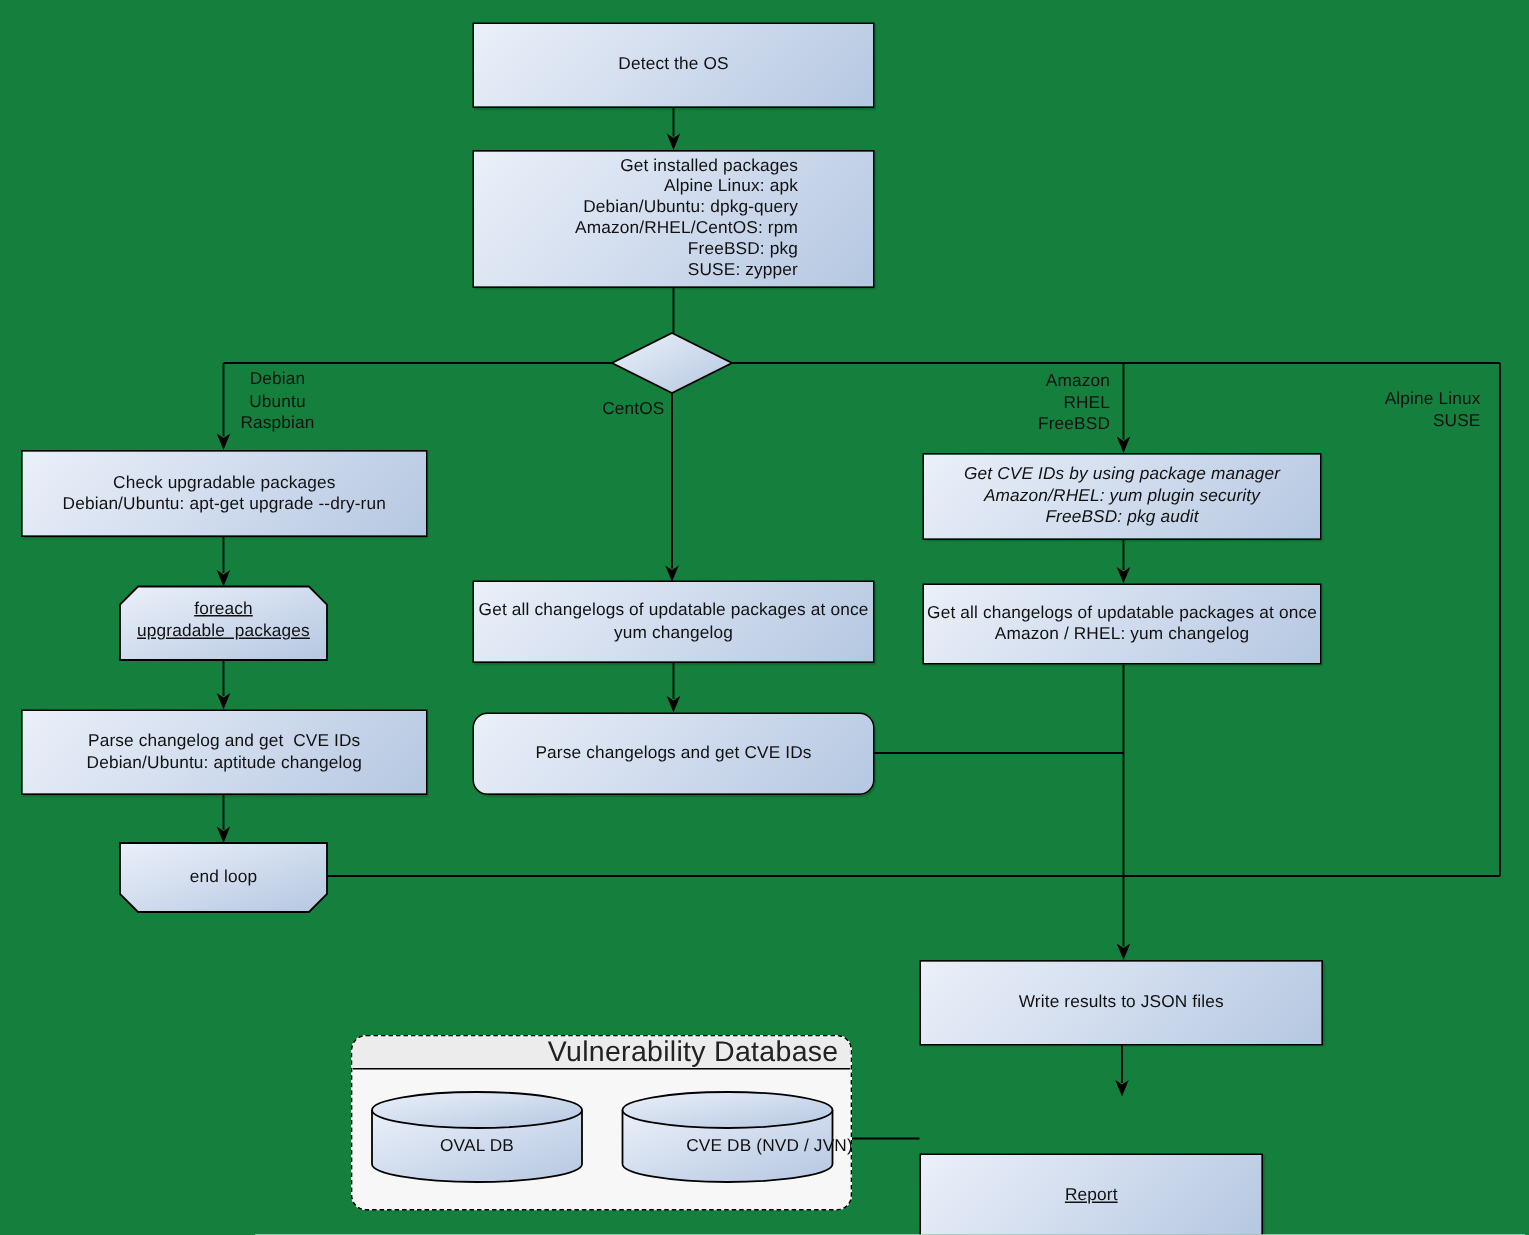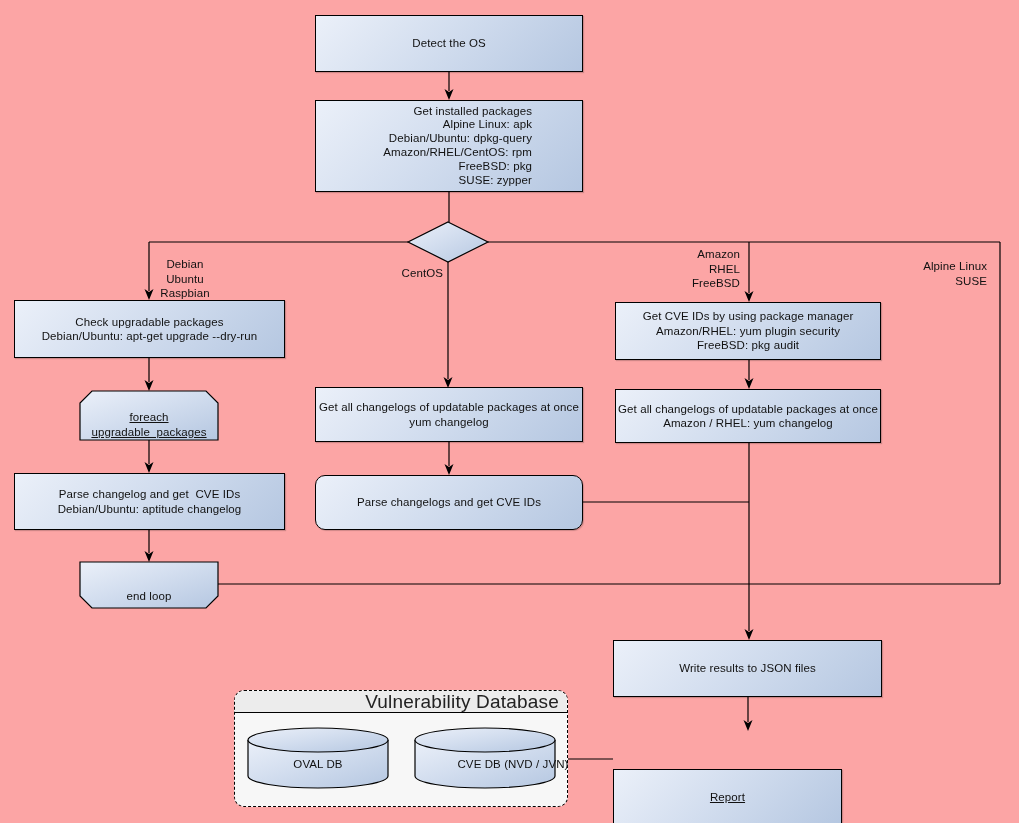--- a/index.html
+++ b/index.html
@@ -1,38 +1,38 @@
 <!DOCTYPE html>
 <html><head>
 <meta charset="utf-8">
 <style>
   html,body{margin:0;padding:0;background:#ffffff;}
   .stage{
-    position:relative;width:1019px;height:823px;background:#fca5a5;overflow:hidden;
+    position:relative;width:1019px;height:823px;background:#15803d;overflow:hidden;
     font-family:"Liberation Sans","DejaVu Sans",sans-serif;color:#111;
   }
   .box{
     position:absolute;box-sizing:border-box;
     border:1px solid #000;
     background:linear-gradient(135deg,#ebf0f9 0%,#d3deef 45%,#b5c7e1 100%);
     display:flex;align-items:center;justify-content:center;
     box-shadow:1px 1px 1px rgba(0,0,0,0.18);
     z-index:1;
   }
   .box.align-right{justify-content:flex-end;}
   .label{
     white-space:pre;font-size:11.5px;line-height:14.5px;text-align:center;
     letter-spacing:0.1px;
   }
   .label.right{text-align:right;}
   .free-label{
     position:absolute;z-index:3;white-space:pre;font-size:11.5px;line-height:15px;
     letter-spacing:0.1px;
   }
-  .free-label.center{text-align:center;margin-top:11px;}
+  .free-label.center{text-align:center;}
   .free-label.right{text-align:right;}
   svg.layer{position:absolute;left:0;top:0;z-index:2;pointer-events:none;}
   .db-panel{
     position:absolute;left:234px;top:690px;width:334px;height:117px;box-sizing:border-box;
     border:1.4px dashed #000;border-radius:10px;background:#f7f7f7;z-index:1;overflow:hidden;
   }
   .db-header{
     position:absolute;left:0;top:0;right:0;height:22px;background:#ececec;
     border-bottom:1px solid #000;display:flex;align-items:center;justify-content:flex-end;
     padding-right:8px;box-sizing:border-box;
@@ -73,21 +73,21 @@
 
   <div class="box" style="left:315px;top:387px;width:268px;height:55px;">
     <div class="label">Get all changelogs of updatable packages at once
 yum changelog</div>
   </div>
 
   <div class="box" style="left:315px;top:475px;width:268px;height:55px;border-radius:10px;">
     <div class="label">Parse changelogs and get CVE IDs</div>
   </div>
 
-  <div class="box" style="left:615px;top:302px;width:266px;height:58px;">
+  <div class="box" style="left:615px;top:302px;width:266px;height:58px;font-style:italic;">
     <div class="label">Get CVE IDs by using package manager
 Amazon/RHEL: yum plugin security
 FreeBSD: pkg audit</div>
   </div>
 
   <div class="box" style="left:615px;top:389px;width:266px;height:54px;">
     <div class="label">Get all changelogs of updatable packages at once
 Amazon / RHEL: yum changelog</div>
   </div>
 

